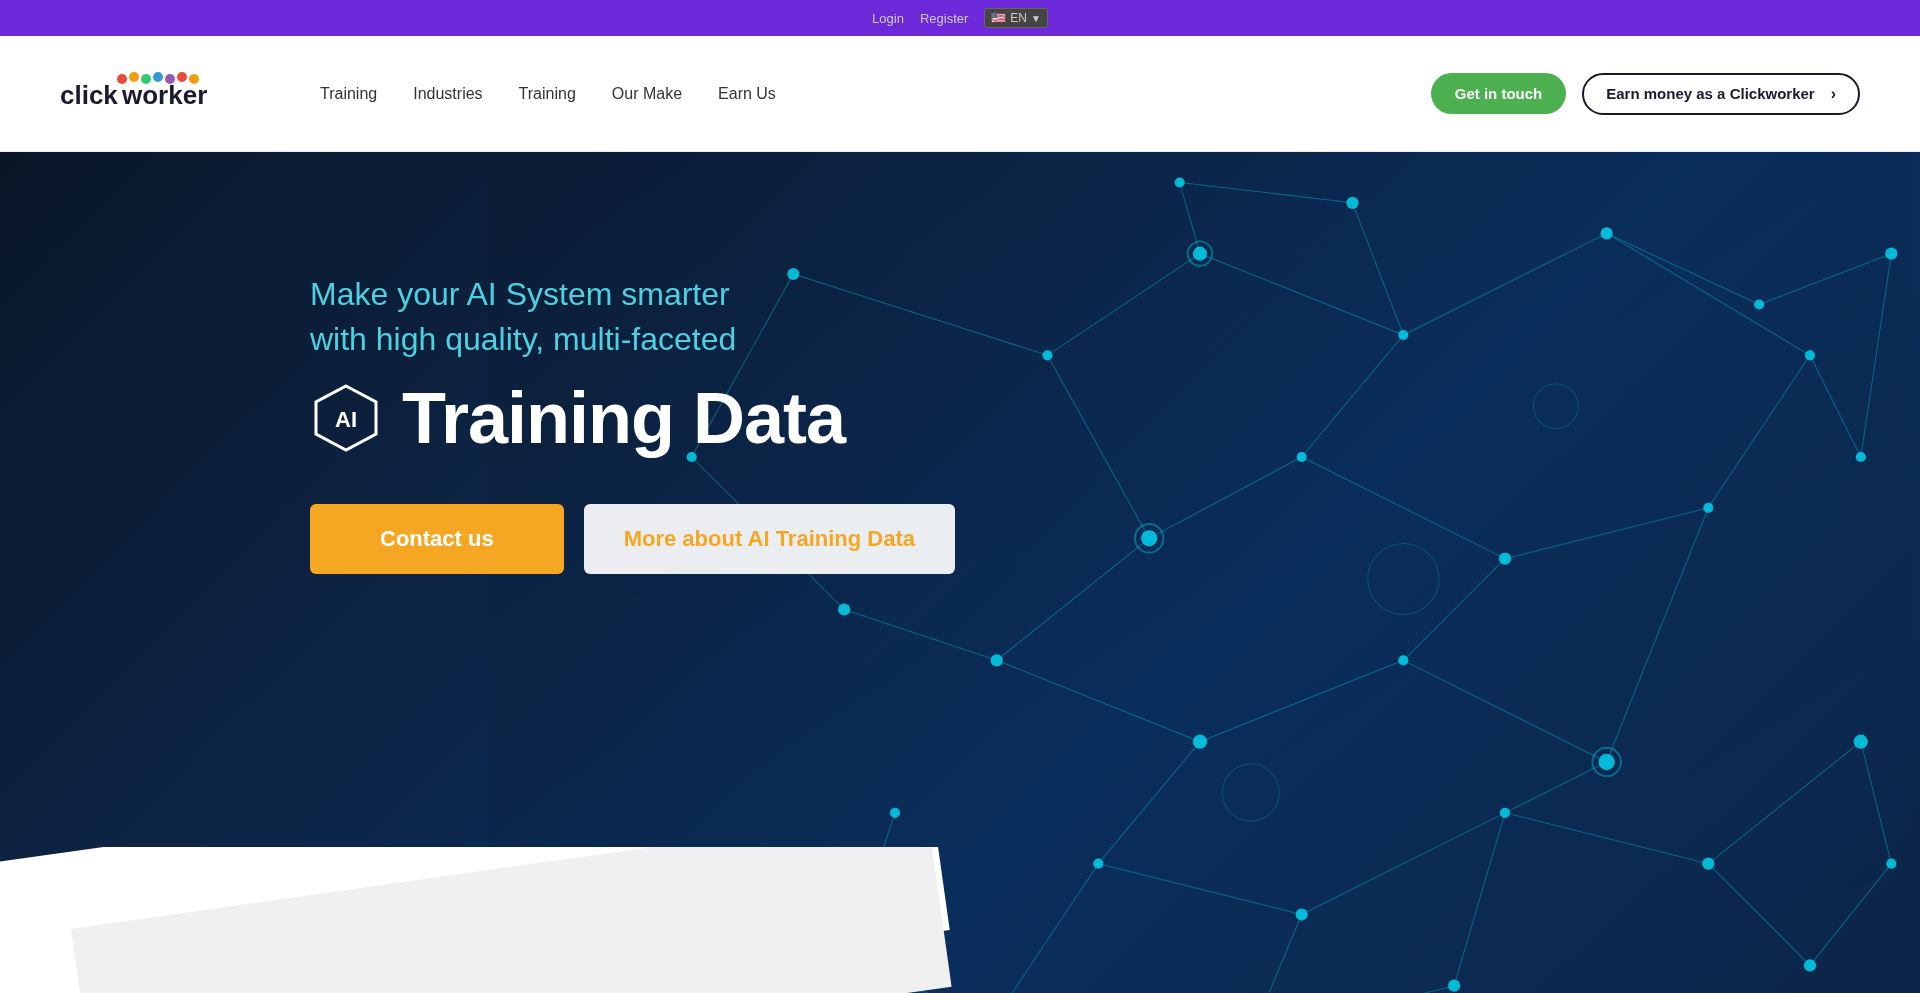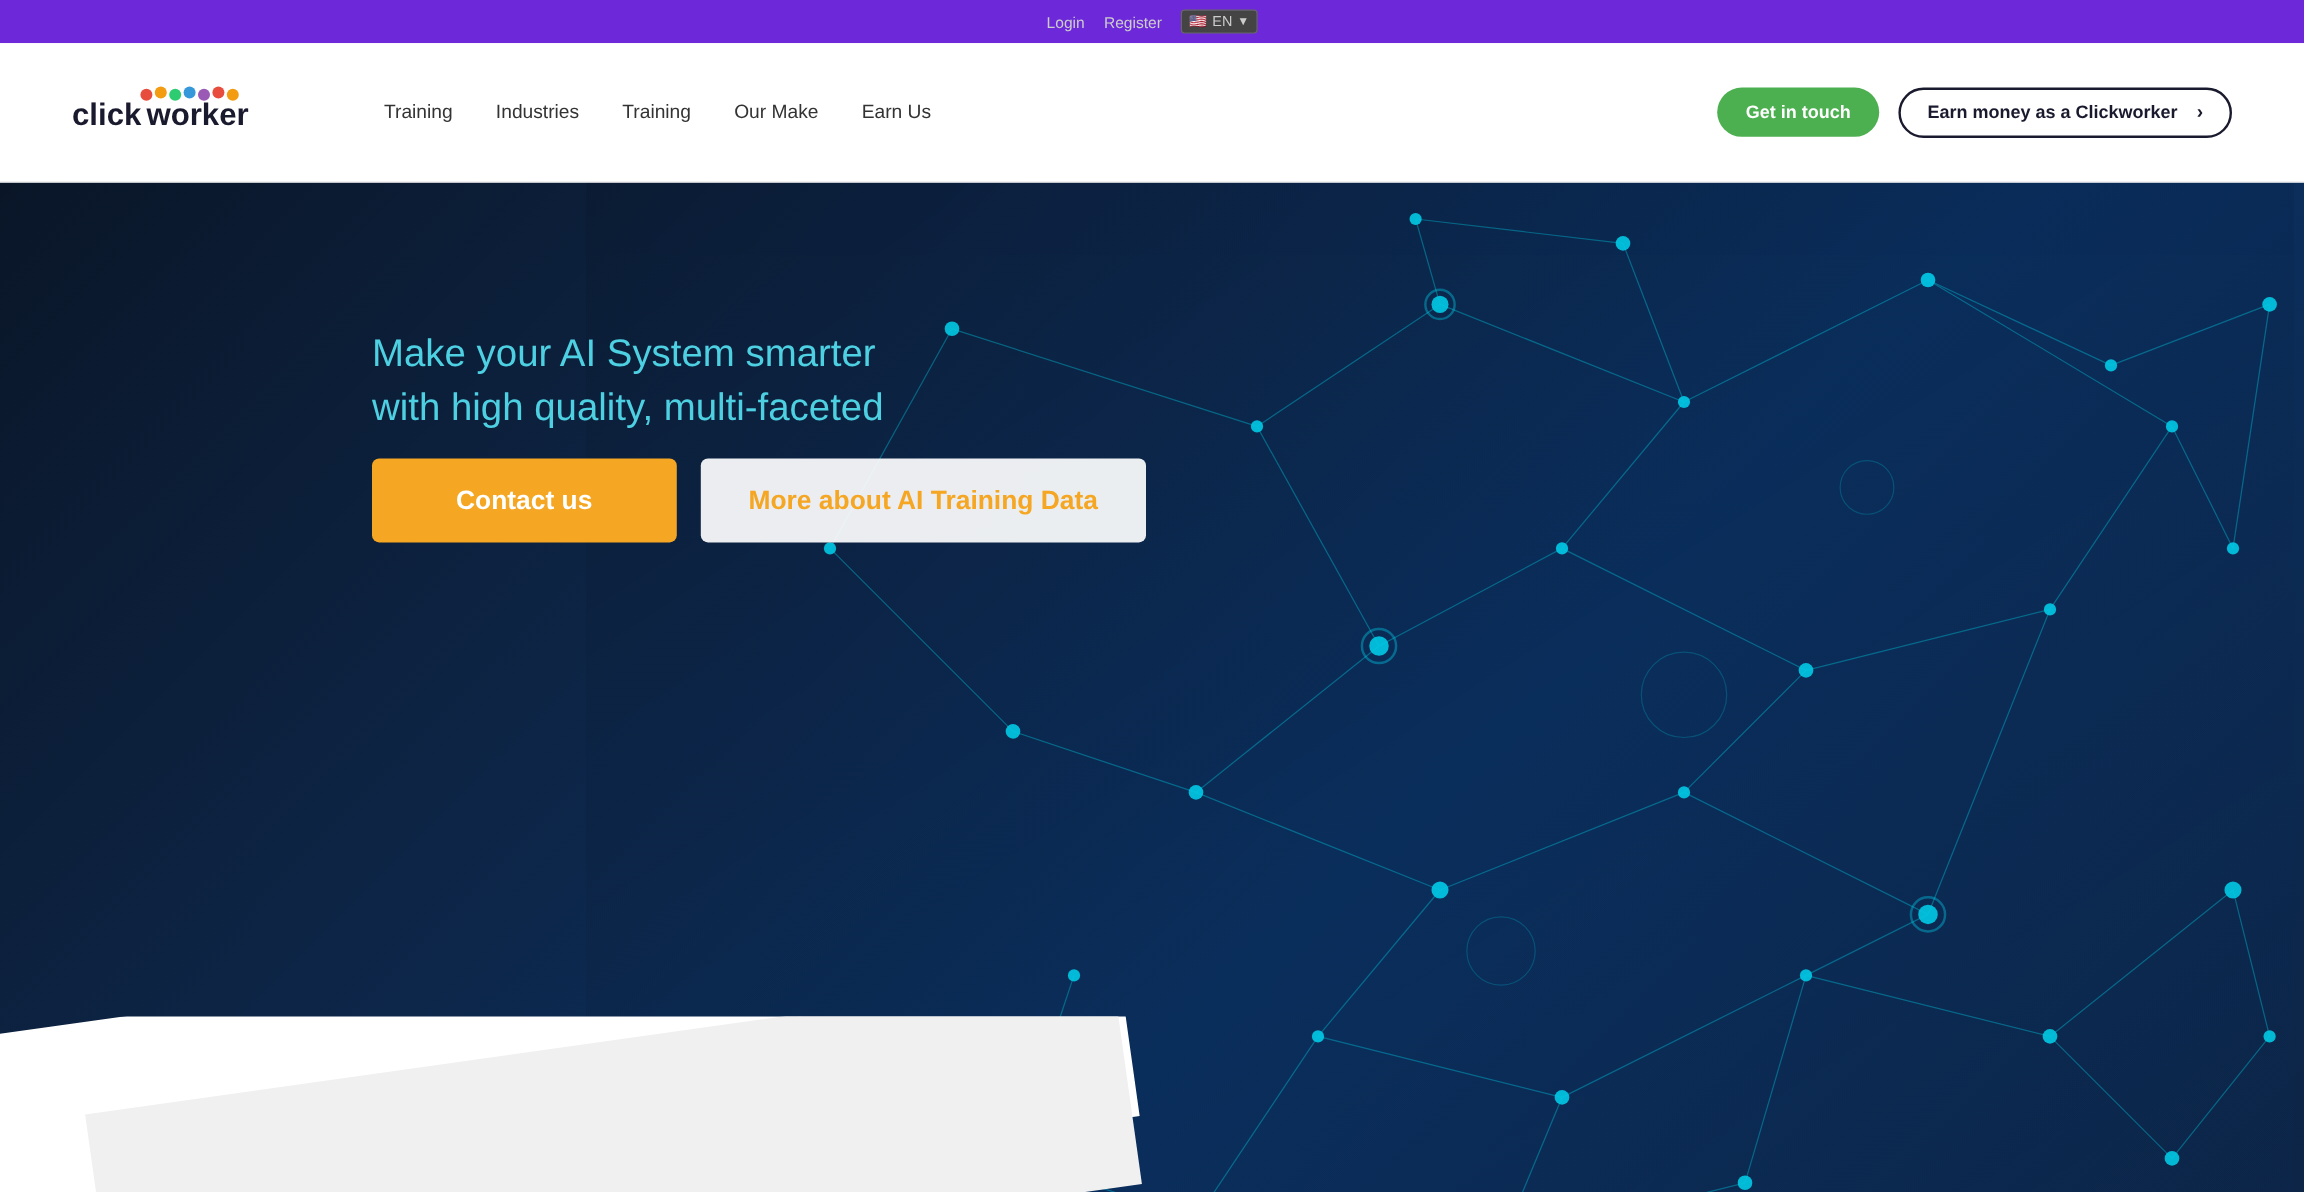--- a/index.html
+++ b/index.html
@@ -377,20 +377,30 @@
     <circle cx="750" cy="630" r="28" fill="none" stroke="#00bcd4" stroke-width="1" opacity="0.3"></circle>
     <circle cx="1050" cy="250" r="22" fill="none" stroke="#00bcd4" stroke-width="1" opacity="0.3"></circle>
   </svg>
 
   <div class="hero-content">
     <p class="hero-subtitle">
       <span>Make your AI System smarter</span><br>
       <span>with high quality, multi-faceted</span>
     </p>
 
+    <div class="hero-title-wrap">
+
+      <div class="ai-hexagon">
+        <svg viewBox="0 0 72 72" xmlns="http://www.w3.org/2000/svg">
+          <polygon points="36,4 66,20 66,52 36,68 6,52 6,20" fill="none" stroke="white" stroke-width="3"></polygon>
+          <text x="50%" y="55%" text-anchor="middle" dominant-baseline="middle" font-family="Arial,sans-serif" font-weight="800" font-size="22" fill="white">AI</text>
+        </svg>
+      </div>
+      <h1 class="hero-title">Training Data</h1>
+    </div>
 
     <div class="hero-buttons">
       <button class="btn-contact">Contact us</button>
       <button class="btn-more">More about AI Training Data</button>
     </div>
   </div>
 
   <div class="hero-bottom">
     <div class="diagonal-orange"></div>
     <div class="diagonal-white"></div>

